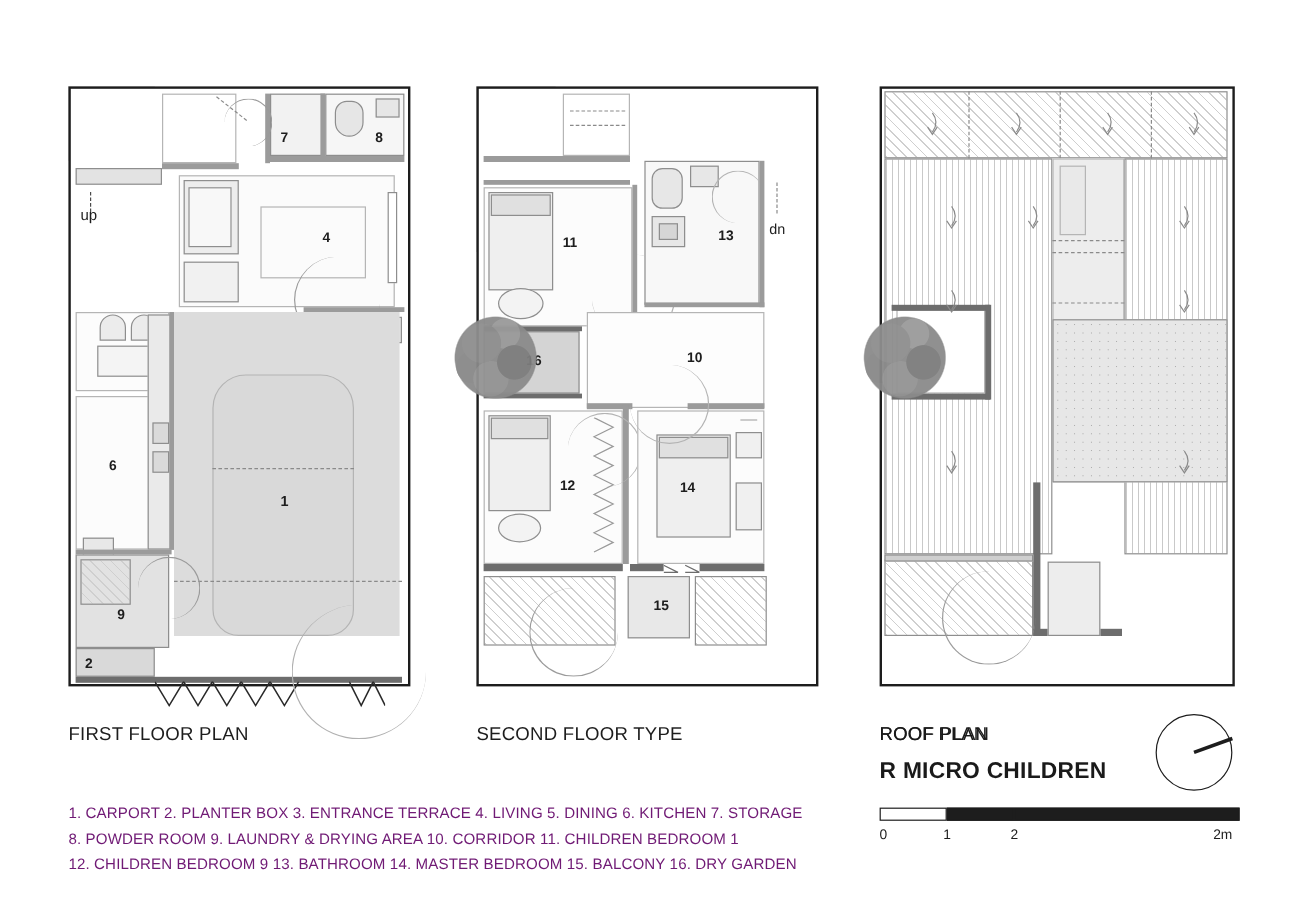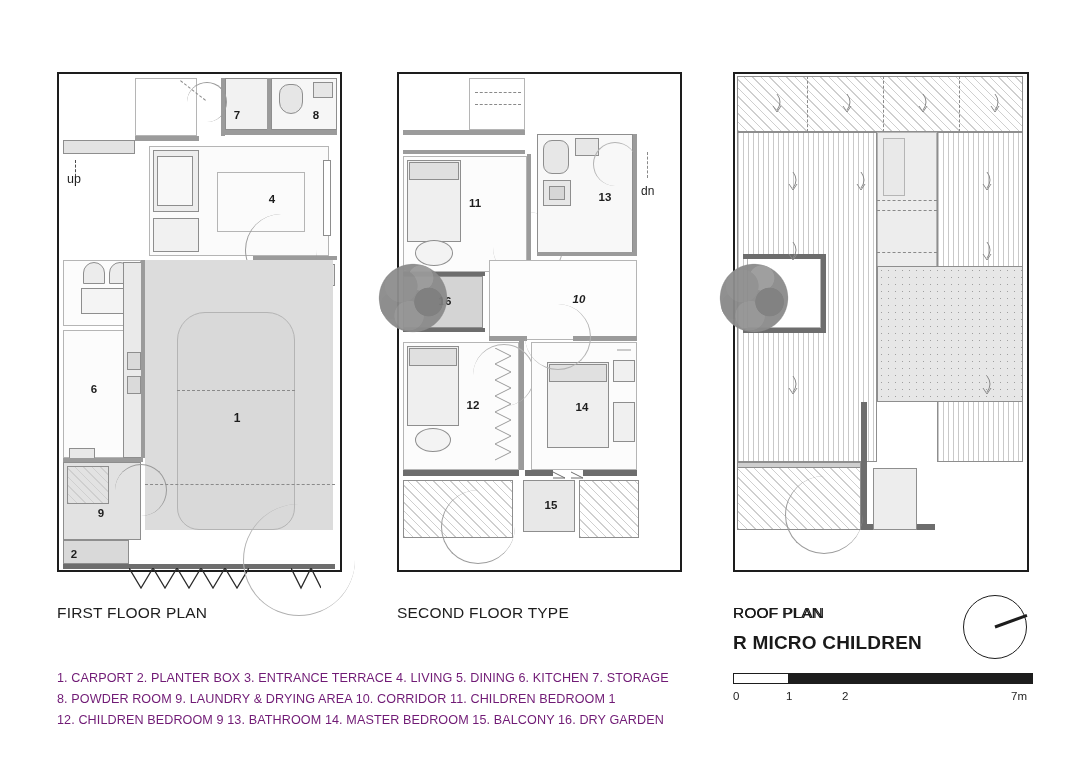--- a/index.html
+++ b/index.html
@@ -267,21 +267,21 @@
     <div class="wall" style="left:236px; top:62px; width:4px; height:122px;"></div>
     <div class="wall" style="left:140px; top:180px; width:100px; height:4px;"></div>
 
     <div class="thin" style="left:6px; top:204px; width:80px; height:52px; background:#d4d4d4;"></div>
     <div class="num" style="left:36px; top:224px; width:24px;">16</div>
     <div class="wall-d" style="left:6px; top:200px; width:82px; height:4px;"></div>
     <div class="wall-d" style="left:6px; top:256px; width:82px; height:4px;"></div>
     <div class="tree" style="left:-23px; top:186px; width:78px; height:80px;"></div>
 
     <div class="thin2" style="left:92px; top:188px; width:148px; height:80px; background:#fdfdfd;"></div>
-    <div class="num" style="left:170px; top:222px; width:24px;font-style:italic;">10</div>
+    <div class="num" style="left:170px; top:222px; width:24px;">10</div>
 
     <div class="wall" style="left:92px; top:264px; width:38px; height:5px;"></div>
     <div class="wall" style="left:176px; top:264px; width:64px; height:5px;"></div>
     <div class="wall" style="left:122px; top:266px; width:5px; height:132px;"></div>
 
     <div class="thin2" style="left:6px; top:270px; width:116px; height:128px; background:#fcfcfc;"></div>
     <div class="thin" style="left:10px; top:274px; width:52px; height:80px; background:#efefef;"></div>
     <div class="thin" style="left:12px; top:276px; width:48px; height:18px; background:#e0e0e0;"></div>
     <div class="thin" style="left:18px; top:356px; width:36px; height:24px; border-radius:50%; background:#f3f3f3;"></div>
     <div class="num" style="left:64px; top:328px; width:24px;">12</div>
@@ -290,21 +290,21 @@
       <svg width="22" height="118" viewBox="0 0 22 118">
           <polyline points="2,0 18,8 2,16 18,24 2,32 18,40 2,48 18,56 2,64 18,72 2,80 18,88 2,96 18,104 2,112" fill="none" stroke="#9a9a9a" stroke-width="1"></polyline>
         </svg>
     </div>
 
     <div class="thin2" style="left:134px; top:270px; width:106px; height:128px; background:#fcfcfc;"></div>
     <div class="thin" style="left:150px; top:290px; width:62px; height:86px; background:#efefef;"></div>
     <div class="thin" style="left:152px; top:292px; width:58px; height:18px; background:#e0e0e0;"></div>
     <div class="thin" style="left:216px; top:288px; width:22px; height:22px; background:#f0f0f0;"></div>
     <div class="thin" style="left:216px; top:330px; width:22px; height:40px; background:#f0f0f0;"></div>
-    <div class="num" style="left:172px; top:330px; width:26px;">14</div>
+    <div class="num" style="left:163px; top:330px; width:26px;">14</div>
     <div class="arc arc-q-br" style="left:128px; top:232px; width:66px; height:66px; border-color:#b3b3b3;"></div>
     <div style="position:absolute; left:218px; top:276px; width:18px; height:22px;">
       <svg width="18" height="22" viewBox="0 0 18 22">
           <polyline points="2,2 16,2" fill="none" stroke="#9a9a9a" stroke-width="1"></polyline>
         </svg>
     </div>
 
     <div class="wall-d" style="left:6px; top:398px; width:116px; height:6px;"></div>
     <div class="wall-d" style="left:128px; top:398px; width:28px; height:6px;"></div>
     <div class="wall-d" style="left:186px; top:398px; width:54px; height:6px;"></div>
@@ -392,20 +392,20 @@
 
   <div id="scalebar">
     <div class="sb-seg sb-white" style="left:0px; width:56px;"></div>
     <div class="sb-seg sb-black" style="left:56px; width:56px;"></div>
     <div class="sb-seg sb-black" style="left:112px; width:188px;"></div>
   </div>
   <div id="scaleticks">
     <span style="left:0px;">0</span>
     <span style="left:53px;">1</span>
     <span style="left:109px;">2</span>
-    <span style="left:278px;">7m</span>
+    <span style="left:278px;">2m</span>
   </div>
 
   <div id="north">
     <div class="needle"></div>
   </div>
 
 </div>
 
 </body></html>

